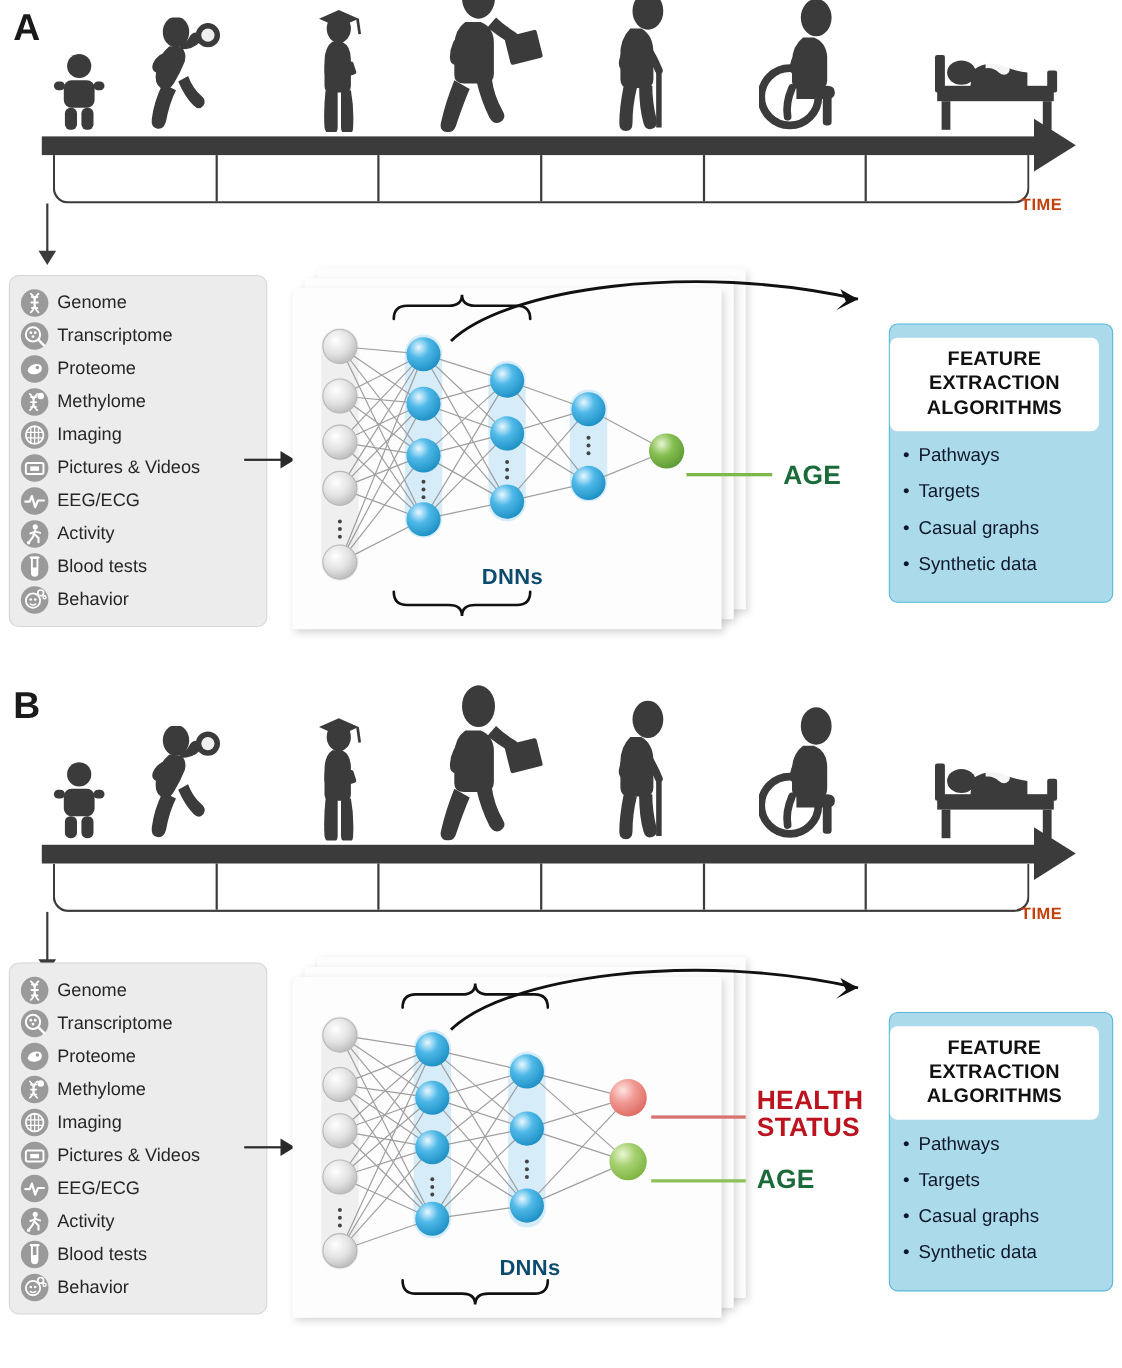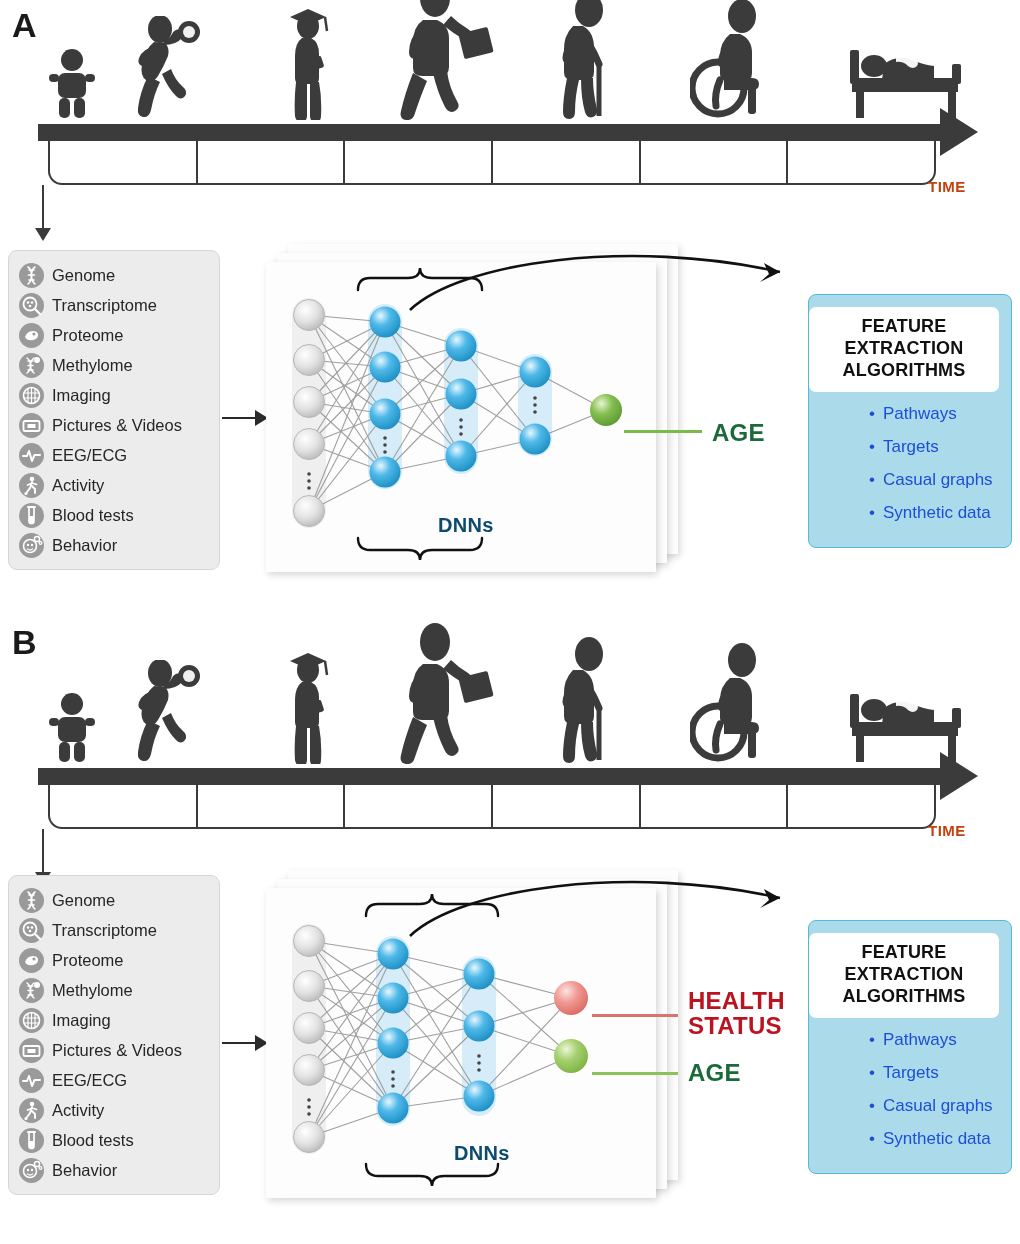--- a/index.html
+++ b/index.html
@@ -79,21 +79,21 @@
     width: 0; height: 0;
     border-left: 8px solid transparent;
     border-right: 8px solid transparent;
     border-top: 13px solid #3b3b3b;
   }
 
   
   .data-list {
     position: absolute;
     left: 8px;
-    width: 212px;
+    width: 235px;
     background: #ececec;
     border: 1px solid #d6d6d6;
     border-radius: 9px;
     padding: 9px 6px 9px 10px;
   }
   .data-item {
     display: flex; align-items: center;
     height: 30px;
   }
   .data-icon {
@@ -163,24 +163,23 @@
     padding: 9px 6px 10px 6px;
     text-align: center;
     font-size: 18px; font-weight: bold;
     color: #111111;
     line-height: 1.22;
     letter-spacing: 0.2px;
     white-space: pre-line;
   }
   .feature-list { margin: 12px 0 0 12px; }
   .feature-item {
-    font-size: 17px; color: #1d4ed8;
+    font-size: 17px; color: #0f172a;
     margin-bottom: 13px;
     white-space: nowrap;
-    margin-left: 48px;
   }
   .feature-item:last-child { margin-bottom: 0; }
   .bullet-dot { display: inline-block; width: 14px; }
 </style>
 </head>
 <body>
 
 <div class="panel" id="panel-a">
 
   <div class="panel-letter" style="left:12px; top:8px;">A</div>

